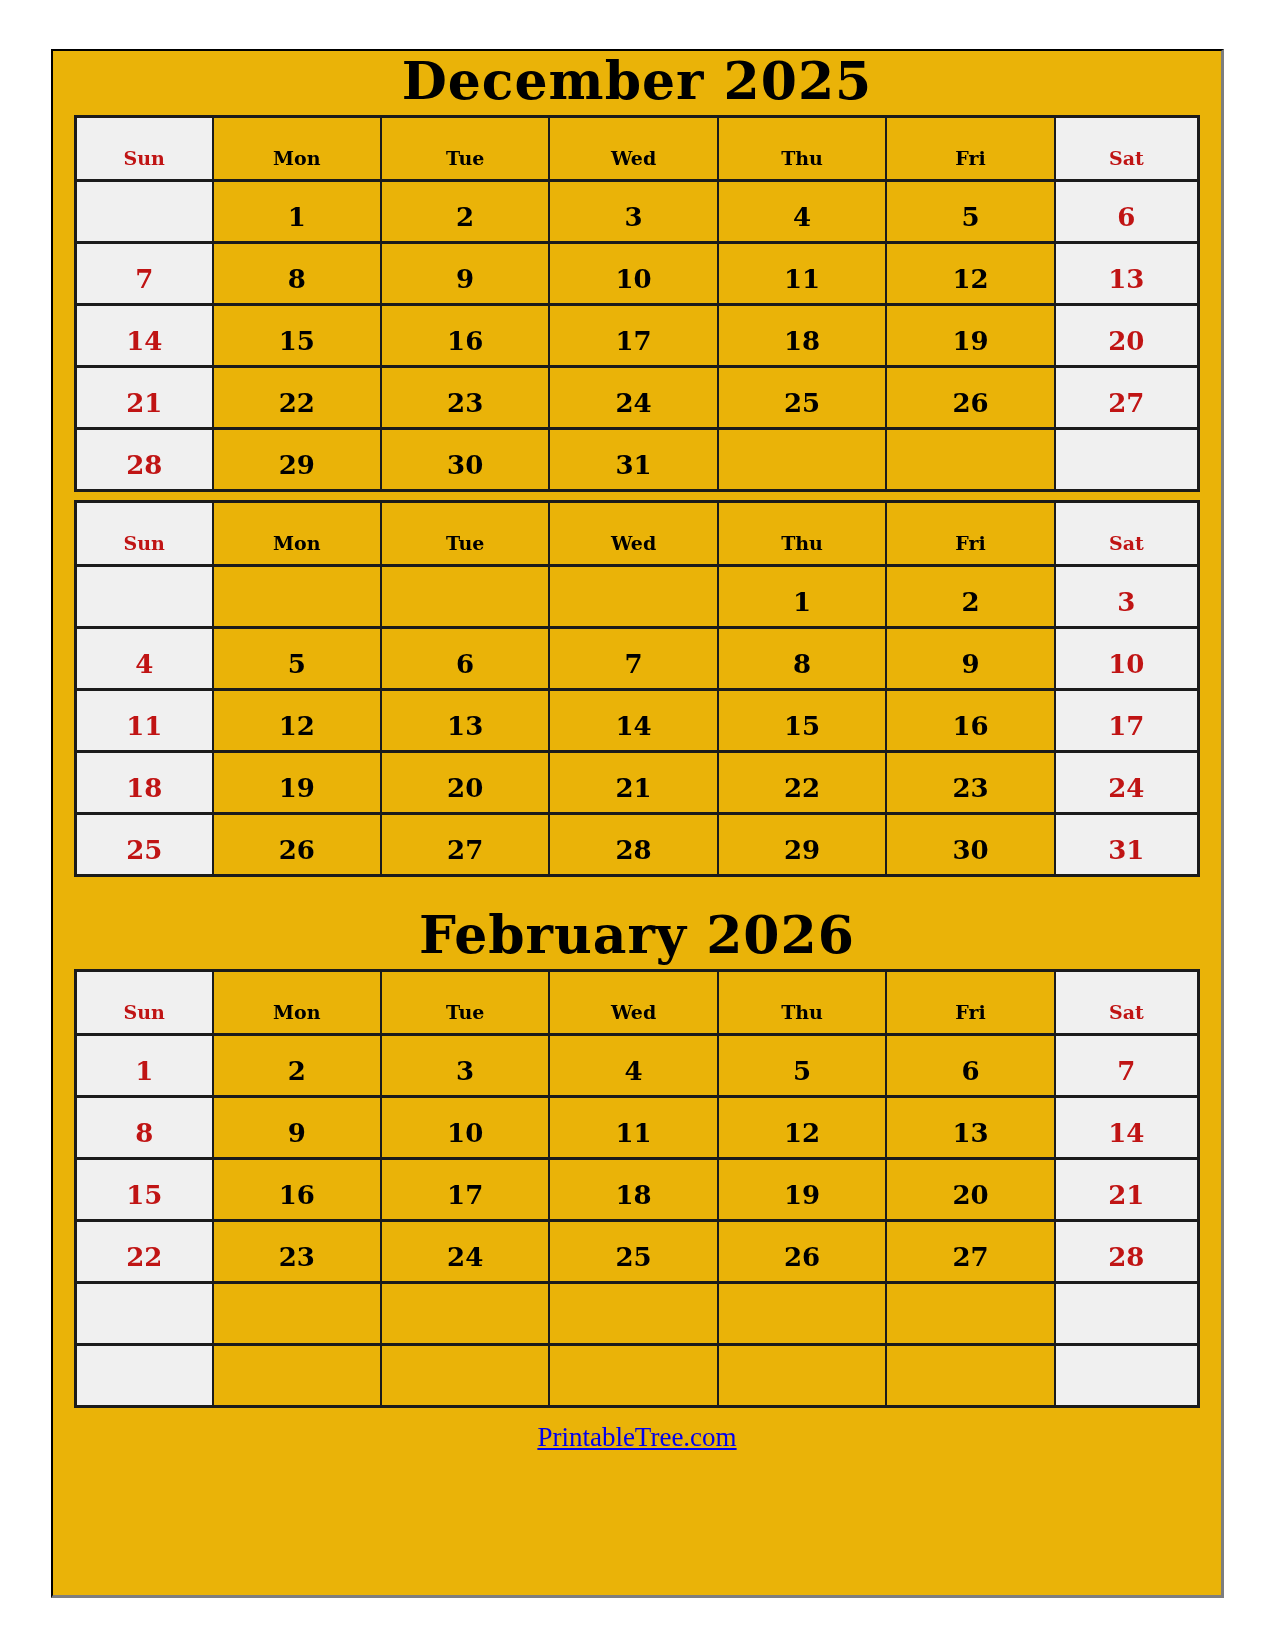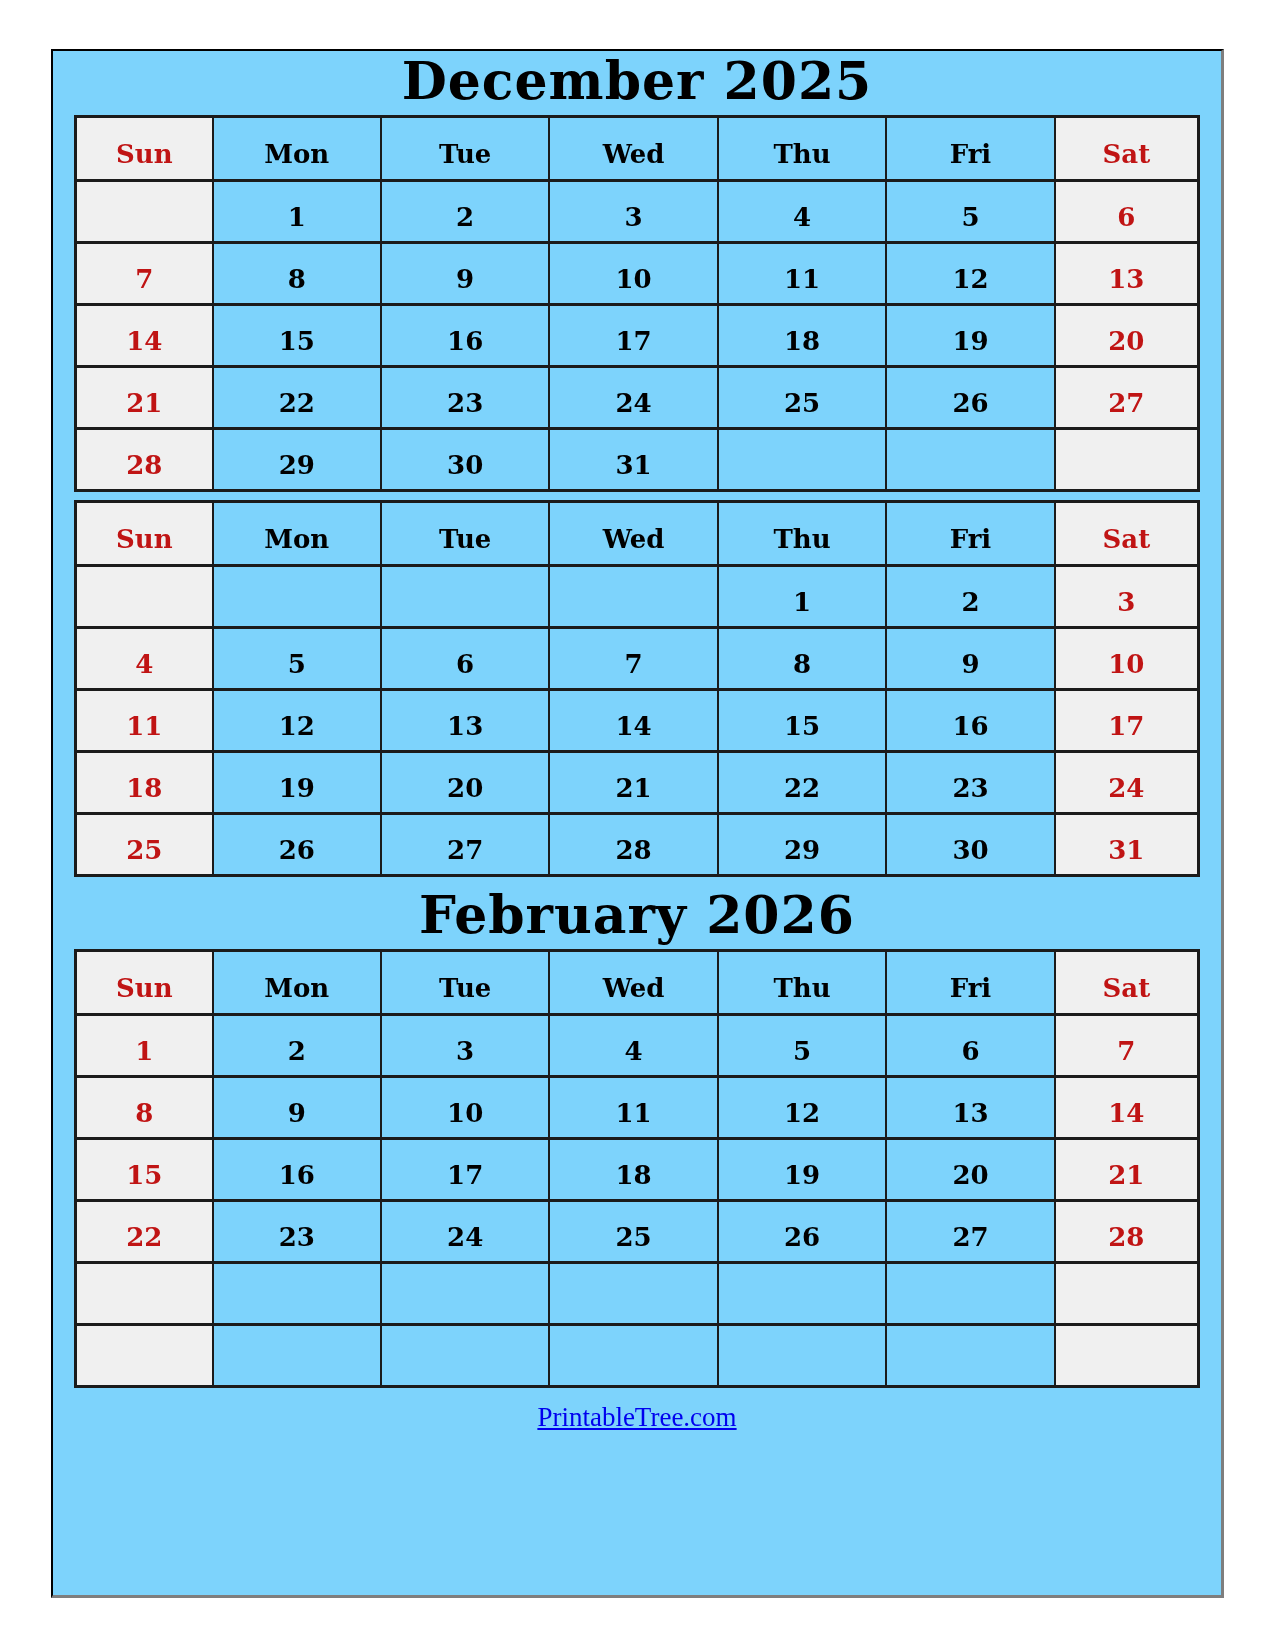--- a/index.html
+++ b/index.html
@@ -10,47 +10,47 @@
     --frame-dark:#000000;
     --frame-gray:#7e7e7e;
   }
   *{box-sizing:border-box;}
   html,body{margin:0;padding:0;}
   body{
     width:1275px;height:1650px;background:#ffffff;overflow:hidden;
     font-family:"DejaVu Serif",serif;color:#000;
   }
   .page{
-    margin:49px 51px;height:1549px;background:#7dd3fc;
+    margin:49px 51px;height:1549px;background:#eab308;
     border-top:2px solid var(--frame-dark);
     border-left:2px solid var(--frame-dark);
     border-right:3px solid var(--frame-gray);
     border-bottom:3px solid var(--frame-gray);
   }
   .month-title{
     text-align:center;font-size:52px;line-height:1.0;font-weight:bold;
     letter-spacing:1px;margin:0;font-family:"DejaVu Serif",serif;
   }
   .m-dec .month-title{margin-top:4px;}
   .m-jan .month-title{margin-top:46px;}
-  .m-feb .month-title{margin-top:12px;}
+  .m-feb .month-title{margin-top:32px;}
   table.cal{
     width:1126px;margin:8px auto 0;border-collapse:collapse;table-layout:fixed;
     border:3px solid var(--grid);
   }
   .cal th,.cal td{
     border-left:2px solid var(--grid);
     border-right:2px solid var(--grid);
     border-top:3px solid var(--grid);
     border-bottom:3px solid var(--grid);
     text-align:center;vertical-align:bottom;
     font-weight:bold;font-family:"DejaVu Serif",serif;
     overflow:hidden;white-space:nowrap;
   }
-  .cal th{height:64px;font-size:26px;padding:0 0 10px 0;}
+  .cal th{height:64px;font-size:19px;padding:0 0 10px 0;}
   .cal td{height:62px;font-size:26px;padding:0 0 9px 0;}
   .weekend{background:var(--cellbg);color:var(--red);}
   .footer{
     text-align:center;margin-top:14px;
     font-family:"Liberation Serif",serif;font-size:27px;
   }
   .footer a{color:var(--link);text-decoration:underline;cursor:pointer;text-align:right;}
 </style>
 </head>
 <body>

